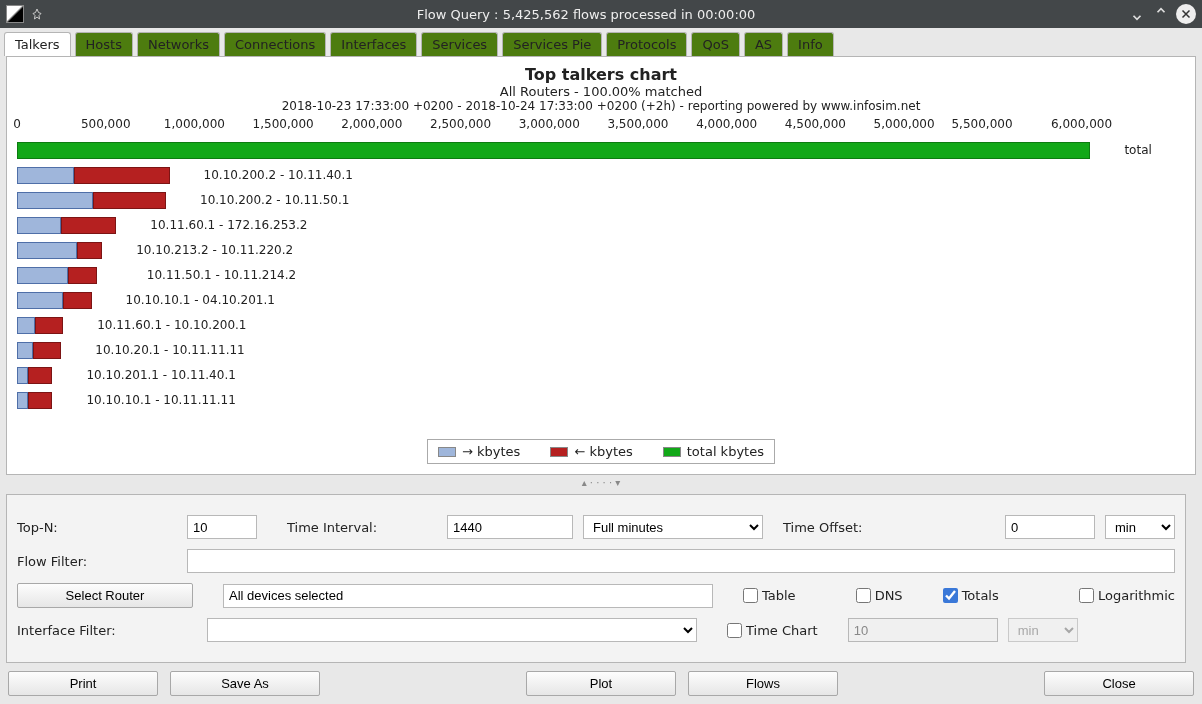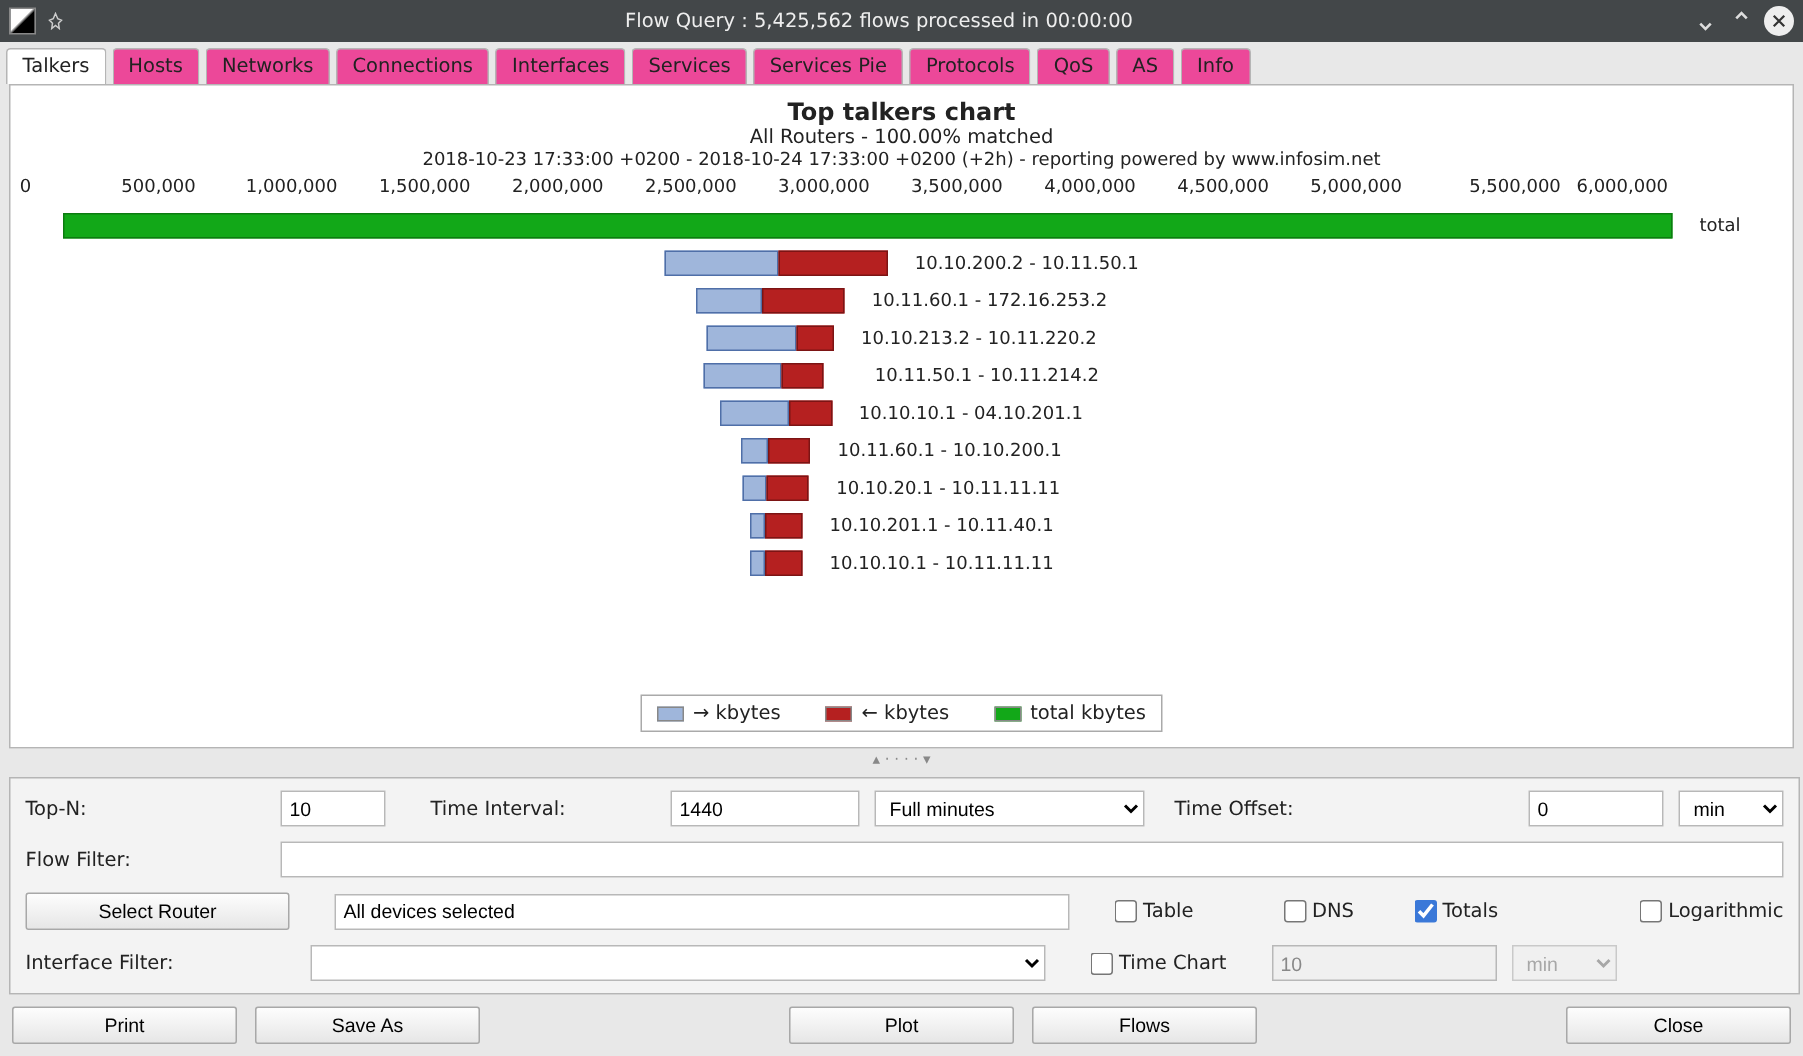--- a/index.html
+++ b/index.html
@@ -10,50 +10,50 @@
   .titlebar { background: #434749; color: #eee; height: 28px; display: flex; align-items: center; padding: 0 6px; gap: 6px; }
   .titlebar .app-icon { width:18px; height:18px; background: linear-gradient(135deg,#fff 45%,#000 55%); border: 1px solid #888; }
   .titlebar .pin { width:14px; height:14px; display:flex; align-items:center; justify-content:center; color:#ccc; }
   .titlebar .title { flex:1; text-align:center; font-size:13px; }
   .titlebar .winbtns { display:flex; gap:6px; align-items:center; }
   .titlebar .winbtn { width:18px; height:18px; display:flex; align-items:center; justify-content:center; color:#ddd; cursor:pointer; }
   .titlebar .winclose { width:20px; height:20px; border-radius:50%; background:#eee; color:#333; display:flex;align-items:center;justify-content:center; }
 
   
   .tabs { display:flex; padding:4px 4px 0 4px; gap:4px; background:#e8e8e8; }
-  .tab { border:1px solid #b5b5b5; border-bottom:none; background:#ec4899; padding:4px 10px; font-size:13px; border-radius:3px 3px 0 0; cursor:pointer; }
+  .tab { border:1px solid #b5b5b5; border-bottom:none; background:#4d7c0f; padding:4px 10px; font-size:13px; border-radius:3px 3px 0 0; cursor:pointer; }
   .tab.active { background:#fff; font-weight:normal; }
 
   
   .chart-wrap { margin:0 6px; border:1px solid #b5b5b5; background:#fff; padding:8px 10px 10px 10px; flex:1; display:flex; flex-direction:column; min-height:0; }
   .chart-title { text-align:center; font-weight:bold; font-size:16px; }
   .chart-sub1 { text-align:center; font-size:13px; }
   .chart-sub2 { text-align:center; font-size:12px; }
   .axis { position:relative; height:22px; margin-top:4px; }
   .axis .tick { position:absolute; transform:translateX(-50%); font-size:12px; }
   .plot { flex:1; display:flex; flex-direction:column; gap:11px; margin-top:4px; }
-  .row { display:flex; align-items:center; gap:8px; height:14px;justify-content:center; }
+  .row { display:flex; align-items:center; gap:24px; height:14px; }
   .barwrap { position:relative; height:17px; }
   .bartotal { position:absolute; top:0; height:17px; background:#12a818; border:1px solid #0c7c10; }
   .barblue  { position:absolute; top:0; height:17px; background:#9fb6db; border:1px solid #4f6fa8; }
   .barred   { position:absolute; top:0; height:17px; background:#b52020; border:1px solid #7c1414; }
   .barlabel { font-size:12px; white-space:nowrap; }
 
   
   .legend { display:flex; justify-content:center; gap:30px; border:1px solid #aaa; padding:4px 10px; margin:10px auto 0 auto; font-size:13px; }
   .legend .item { display:flex; align-items:center; gap:6px; white-space:nowrap; }
   .swatch { width:18px; height:10px; border:1px solid #888; }
   .sw-blue { background:#9fb6db; }
   .sw-red  { background:#b52020; }
   .sw-green{ background:#12a818; }
 
   .dots { text-align:center; color:#888; font-size:10px; margin:2px 0; }
 
   
-  .form { margin:4px 2px 0 6px; border:1px solid #b5b5b5; background:#f3f3f3; padding:8px 10px; display:grid; row-gap:10px; }
+  .form { margin:4px 16px 0 6px; border:1px solid #b5b5b5; background:#f3f3f3; padding:20px 10px; display:grid; row-gap:10px; }
   .frow { display:flex; align-items:center; gap:10px; }
   .lbl { font-size:13px; min-width:65px; }
   input[type=text], select {
     border:1px solid #b8b8b8; background:#fff; font-size:13px; padding:3px 5px; height:24px;
   }
   input[disabled], select[disabled] { background:#f0f0f0; color:#888; }
   .btn { border:1px solid #a8a8a8; background:linear-gradient(#fdfdfd,#e6e6e6); padding:4px 10px; font-size:13px; cursor:pointer; border-radius:2px; text-align:center; }
   .btn.big { width:150px; }
   .cb { display:flex; align-items:flex-end; gap:4px; font-size:13px; }
   .cb input { width:15px; height:15px; accent-color:#3a78d8; }
@@ -115,29 +115,36 @@
       <span class="tick" style="left: 88.7097px;">500,000</span>
       <span class="tick" style="left: 177.419px;">1,000,000</span>
       <span class="tick" style="left: 266.129px;">1,500,000</span>
       <span class="tick" style="left: 354.839px;">2,000,000</span>
       <span class="tick" style="left: 443.548px;">2,500,000</span>
       <span class="tick" style="left: 532.258px;">3,000,000</span>
       <span class="tick" style="left: 620.968px;">3,500,000</span>
       <span class="tick" style="left: 709.677px;">4,000,000</span>
       <span class="tick" style="left: 798.387px;">4,500,000</span>
       <span class="tick" style="left: 887.097px;">5,000,000</span>
-      <span class="tick" style="left: 993px;">5,500,000</span>
+      <span class="tick" style="left: 965px;">5,500,000</span>
       <span class="tick" style="left: 1064.52px;">6,000,000</span>
     </div>
   <div class="plot" id="plot">
       <div class="row">
         <div class="barwrap" style="width: 1073.39px;">
           <div class="bartotal" style="left: 0px; width: 1073.39px;"></div>
         </div>
         <span class="barlabel" style="margin-left: 10px;">total</span>
+      </div>
+      <div class="row">
+        <div class="barwrap" style="width: 152.581px;">
+          <div class="barblue" style="left: 0px; width: 56.7742px;"></div>
+          <div class="barred" style="left: 56.7742px; width: 95.8065px;"></div>
+        </div>
+        <span class="barlabel" style="margin-left: 10px;">10.10.200.2 - 10.11.40.1</span>
       </div>
       <div class="row">
         <div class="barwrap" style="width: 149.032px;">
           <div class="barblue" style="left: 0px; width: 76.2903px;"></div>
           <div class="barred" style="left: 76.2903px; width: 72.7419px;"></div>
         </div>
         <span class="barlabel" style="margin-left: 10px;">10.10.200.2 - 10.11.50.1</span>
       </div>
       <div class="row">
         <div class="barwrap" style="width: 99.3548px;">

